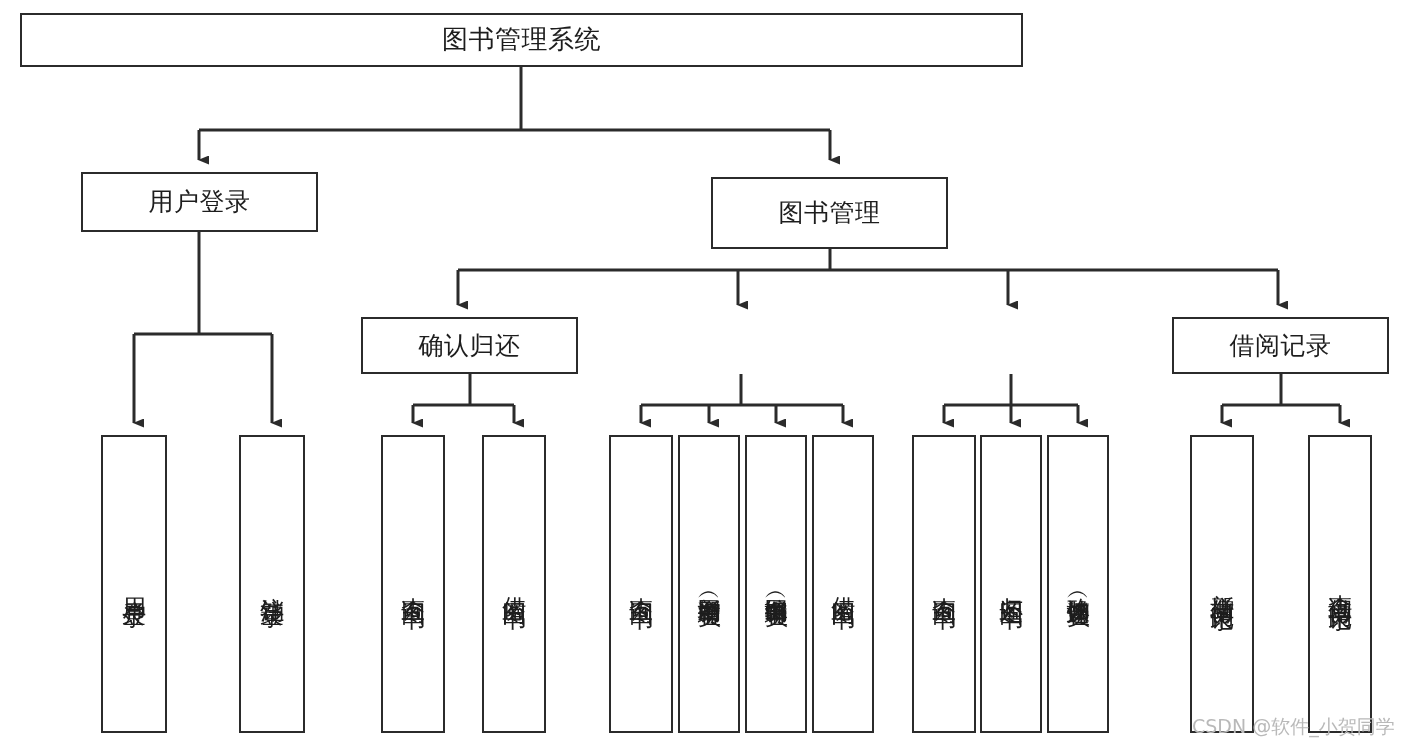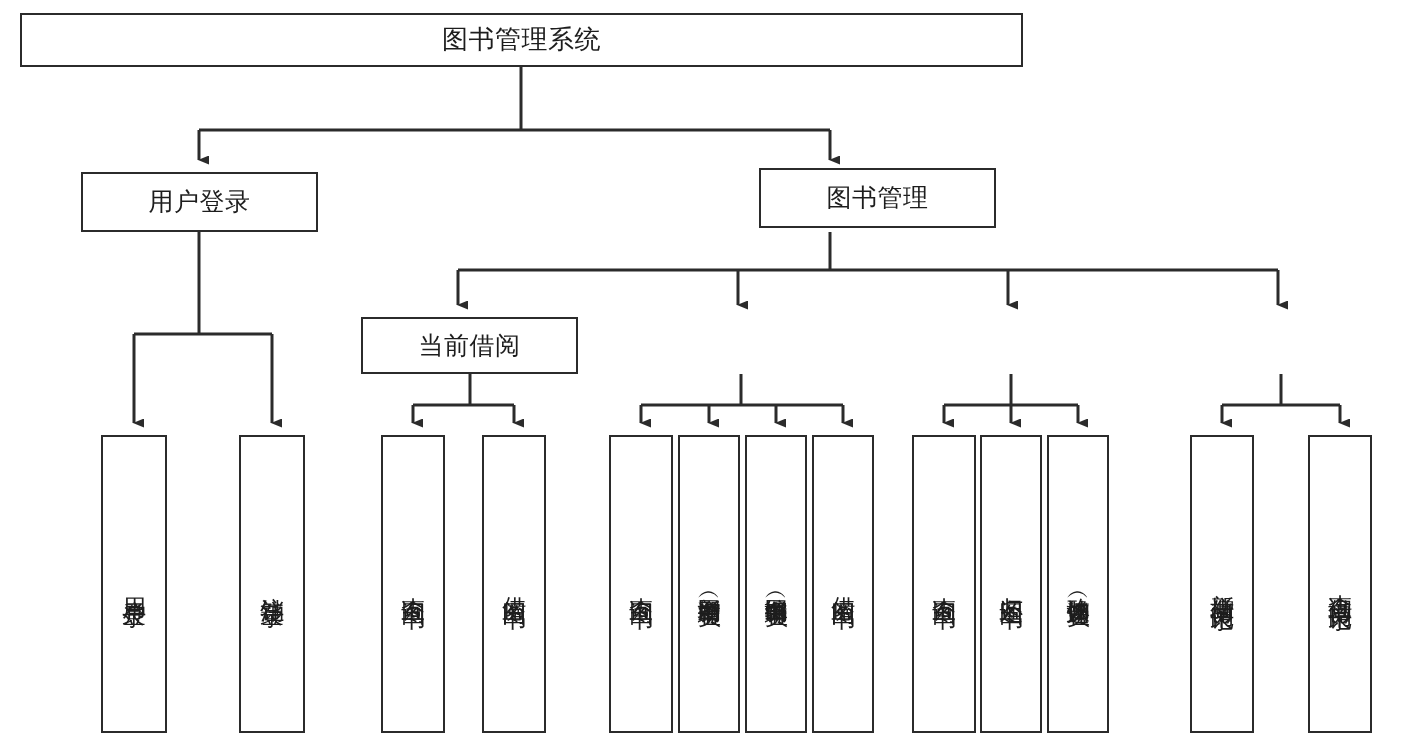--- a/index.html
+++ b/index.html
@@ -135,26 +135,29 @@
     </g>
   </svg>
 
   <div class="node horiz root" style="left:20px; top:13px; width:1003px; height:54px;">
     <span class="label">图书管理系统</span>
   </div>
 
   <div class="node horiz" style="left:81px; top:172px; width:237px; height:60px;">
     <span class="label">用户登录</span>
   </div>
-  <div class="node horiz" style="left:711px; top:168px; width:237px; height:60px;margin-left:48px;">
+  <div class="node horiz" style="left:711px; top:177px; width:237px; height:72px;">
     <span class="label">图书管理</span>
   </div>
 
   <div class="node horiz" style="left:361px; top:317px; width:217px; height:57px;">
-    <span class="label">当前借阅</span>
+    <span class="label">确认归还</span>
+  </div>
+  <div class="node horiz" style="left:1172px; top:317px; width:217px; height:57px;">
+    <span class="label">借阅记录</span>
   </div>
 
   <div class="node vert" style="left:101px; top:435px; width:66px; height:298px;">
     <span class="label">用户登录</span>
   </div>
   <div class="node vert" style="left:239px; top:435px; width:66px; height:298px;">
     <span class="label">注销登录</span>
   </div>
 
   <div class="node vert" style="left:381px; top:435px; width:64px; height:298px;">
@@ -187,14 +190,15 @@
     <span class="label">确认归还（管理员）</span>
   </div>
 
   <div class="node vert" style="left:1190px; top:435px; width:64px; height:298px;">
     <span class="label">新增借阅记录</span>
   </div>
   <div class="node vert" style="left:1308px; top:435px; width:64px; height:298px;">
     <span class="label">查询借阅记录</span>
   </div>
 
+  <div class="watermark">CSDN @软件_小贺同学</div>
 
 </div>
 
 </body></html>

